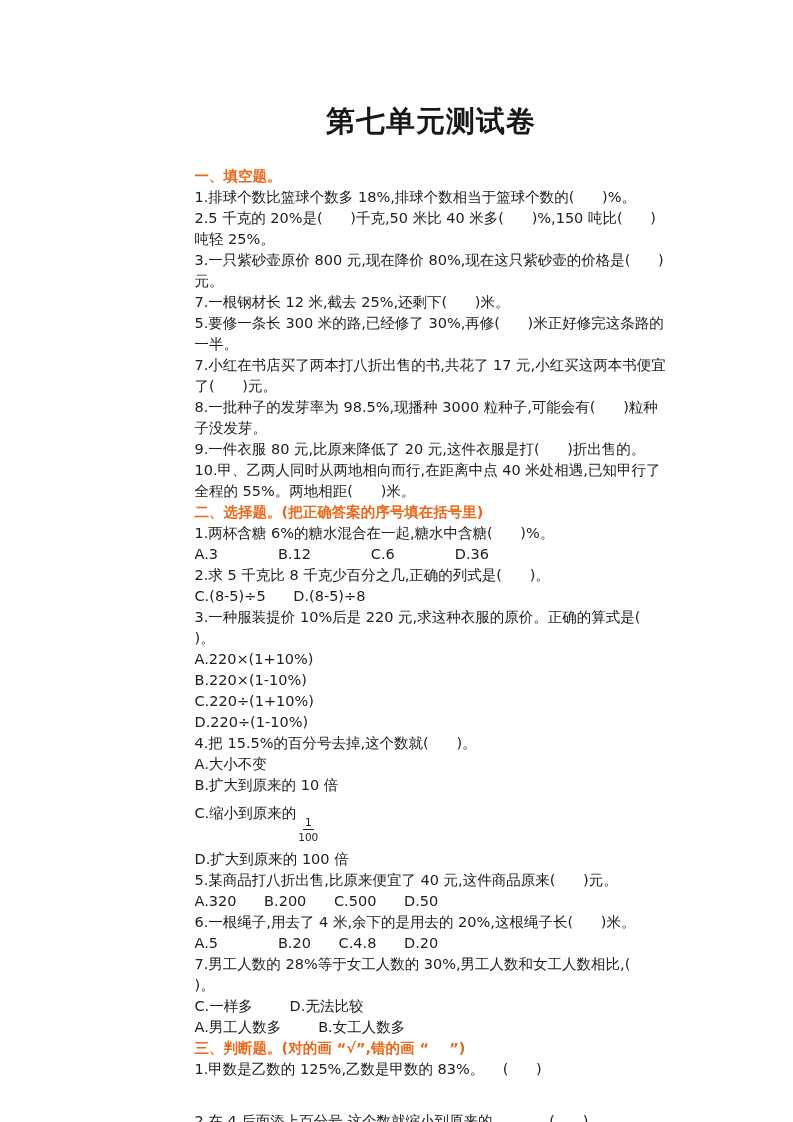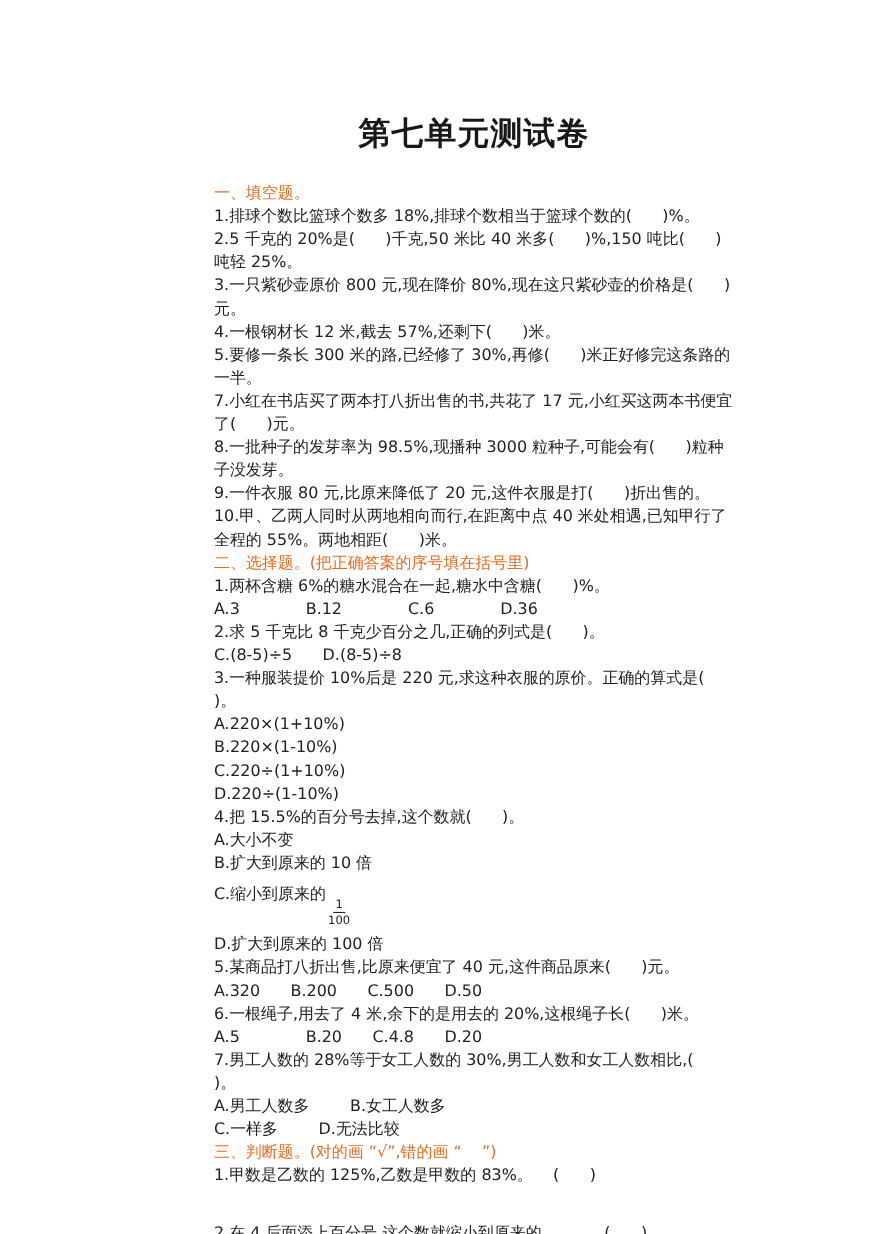--- a/index.html
+++ b/index.html
@@ -23,21 +23,21 @@
   }
   .line {
     font-size:14.5px;
     line-height:21px;
     min-height:21px;
     white-space:pre-wrap;
     word-break:break-all;
   }
   .heading {
     color:#e96a1c;
-    font-weight:normal;
+    font-weight:bold;
   }
   .has-frac { padding:7px 0; }
   .gap-top { margin-top:24px; }
   .frac {
     display:inline-flex;
     flex-direction:column;
     align-items:center;
     vertical-align:-8px;
     line-height:1;
     font-size:10.5px;
@@ -51,21 +51,21 @@
 
 <div class="page">
 
   <h1 class="title">第七单元测试卷</h1>
 
   <div class="section">
     <div class="line heading">一、填空题。</div>
     <div class="line">1.排球个数比篮球个数多 18%,排球个数相当于篮球个数的(      )%。</div>
     <div class="line">2.5 千克的 20%是(      )千克,50 米比 40 米多(      )%,150 吨比(      )吨轻 25%。</div>
     <div class="line">3.一只紫砂壶原价 800 元,现在降价 80%,现在这只紫砂壶的价格是(      )元。</div>
-    <div class="line">4.一根钢材长 12 米,截去 57%,还剩下(      )米。</div>
+    <div class="line">7.一根钢材长 12 米,截去 25%,还剩下(      )米。</div>
     <div class="line">5.要修一条长 300 米的路,已经修了 30%,再修(      )米正好修完这条路的一半。</div>
     <div class="line">7.小红在书店买了两本打八折出售的书,共花了 17 元,小红买这两本书便宜了(      )元。</div>
     <div class="line">8.一批种子的发芽率为 98.5%,现播种 3000 粒种子,可能会有(      )粒种子没发芽。</div>
     <div class="line">9.一件衣服 80 元,比原来降低了 20 元,这件衣服是打(      )折出售的。</div>
     <div class="line">10.甲、乙两人同时从两地相向而行,在距离中点 40 米处相遇,已知甲行了全程的 55%。两地相距(      )米。</div>
   </div>
 
   <div class="section">
     <div class="line heading">二、选择题。(把正确答案的序号填在括号里)</div>
 
@@ -87,22 +87,22 @@
     <div class="line has-frac"><span>C.缩小到原来的</span><span class="frac"><span class="num">1</span><span class="den">100</span></span></div>
     <div class="line">D.扩大到原来的 100 倍</div>
 
     <div class="line">5.某商品打八折出售,比原来便宜了 40 元,这件商品原来(      )元。</div>
     <div class="line">A.320      B.200      C.500      D.50</div>
 
     <div class="line">6.一根绳子,用去了 4 米,余下的是用去的 20%,这根绳子长(      )米。</div>
     <div class="line">A.5             B.20      C.4.8      D.20</div>
 
     <div class="line">7.男工人数的 28%等于女工人数的 30%,男工人数和女工人数相比,(      )。</div>
+    <div class="line">C.一样多        D.无法比较</div>
     <div class="line">A.男工人数多        B.女工人数多</div>
-    <div class="line">C.一样多        D.无法比较</div>
   </div>
 
   <div class="section">
     <div class="line heading">三、判断题。(对的画 “√”,错的画 “    ”)</div>
     <div class="line">1.甲数是乙数的 125%,乙数是甲数的 83%。    (      )</div>
     <div class="line has-frac gap-top"><span>2.在 4 后面添上百分号,这个数就缩小到原来的</span><span class="frac"><span class="num">1</span><span class="den">100</span></span><span>。    (      )</span></div>
   </div>
 
 </div>
 

